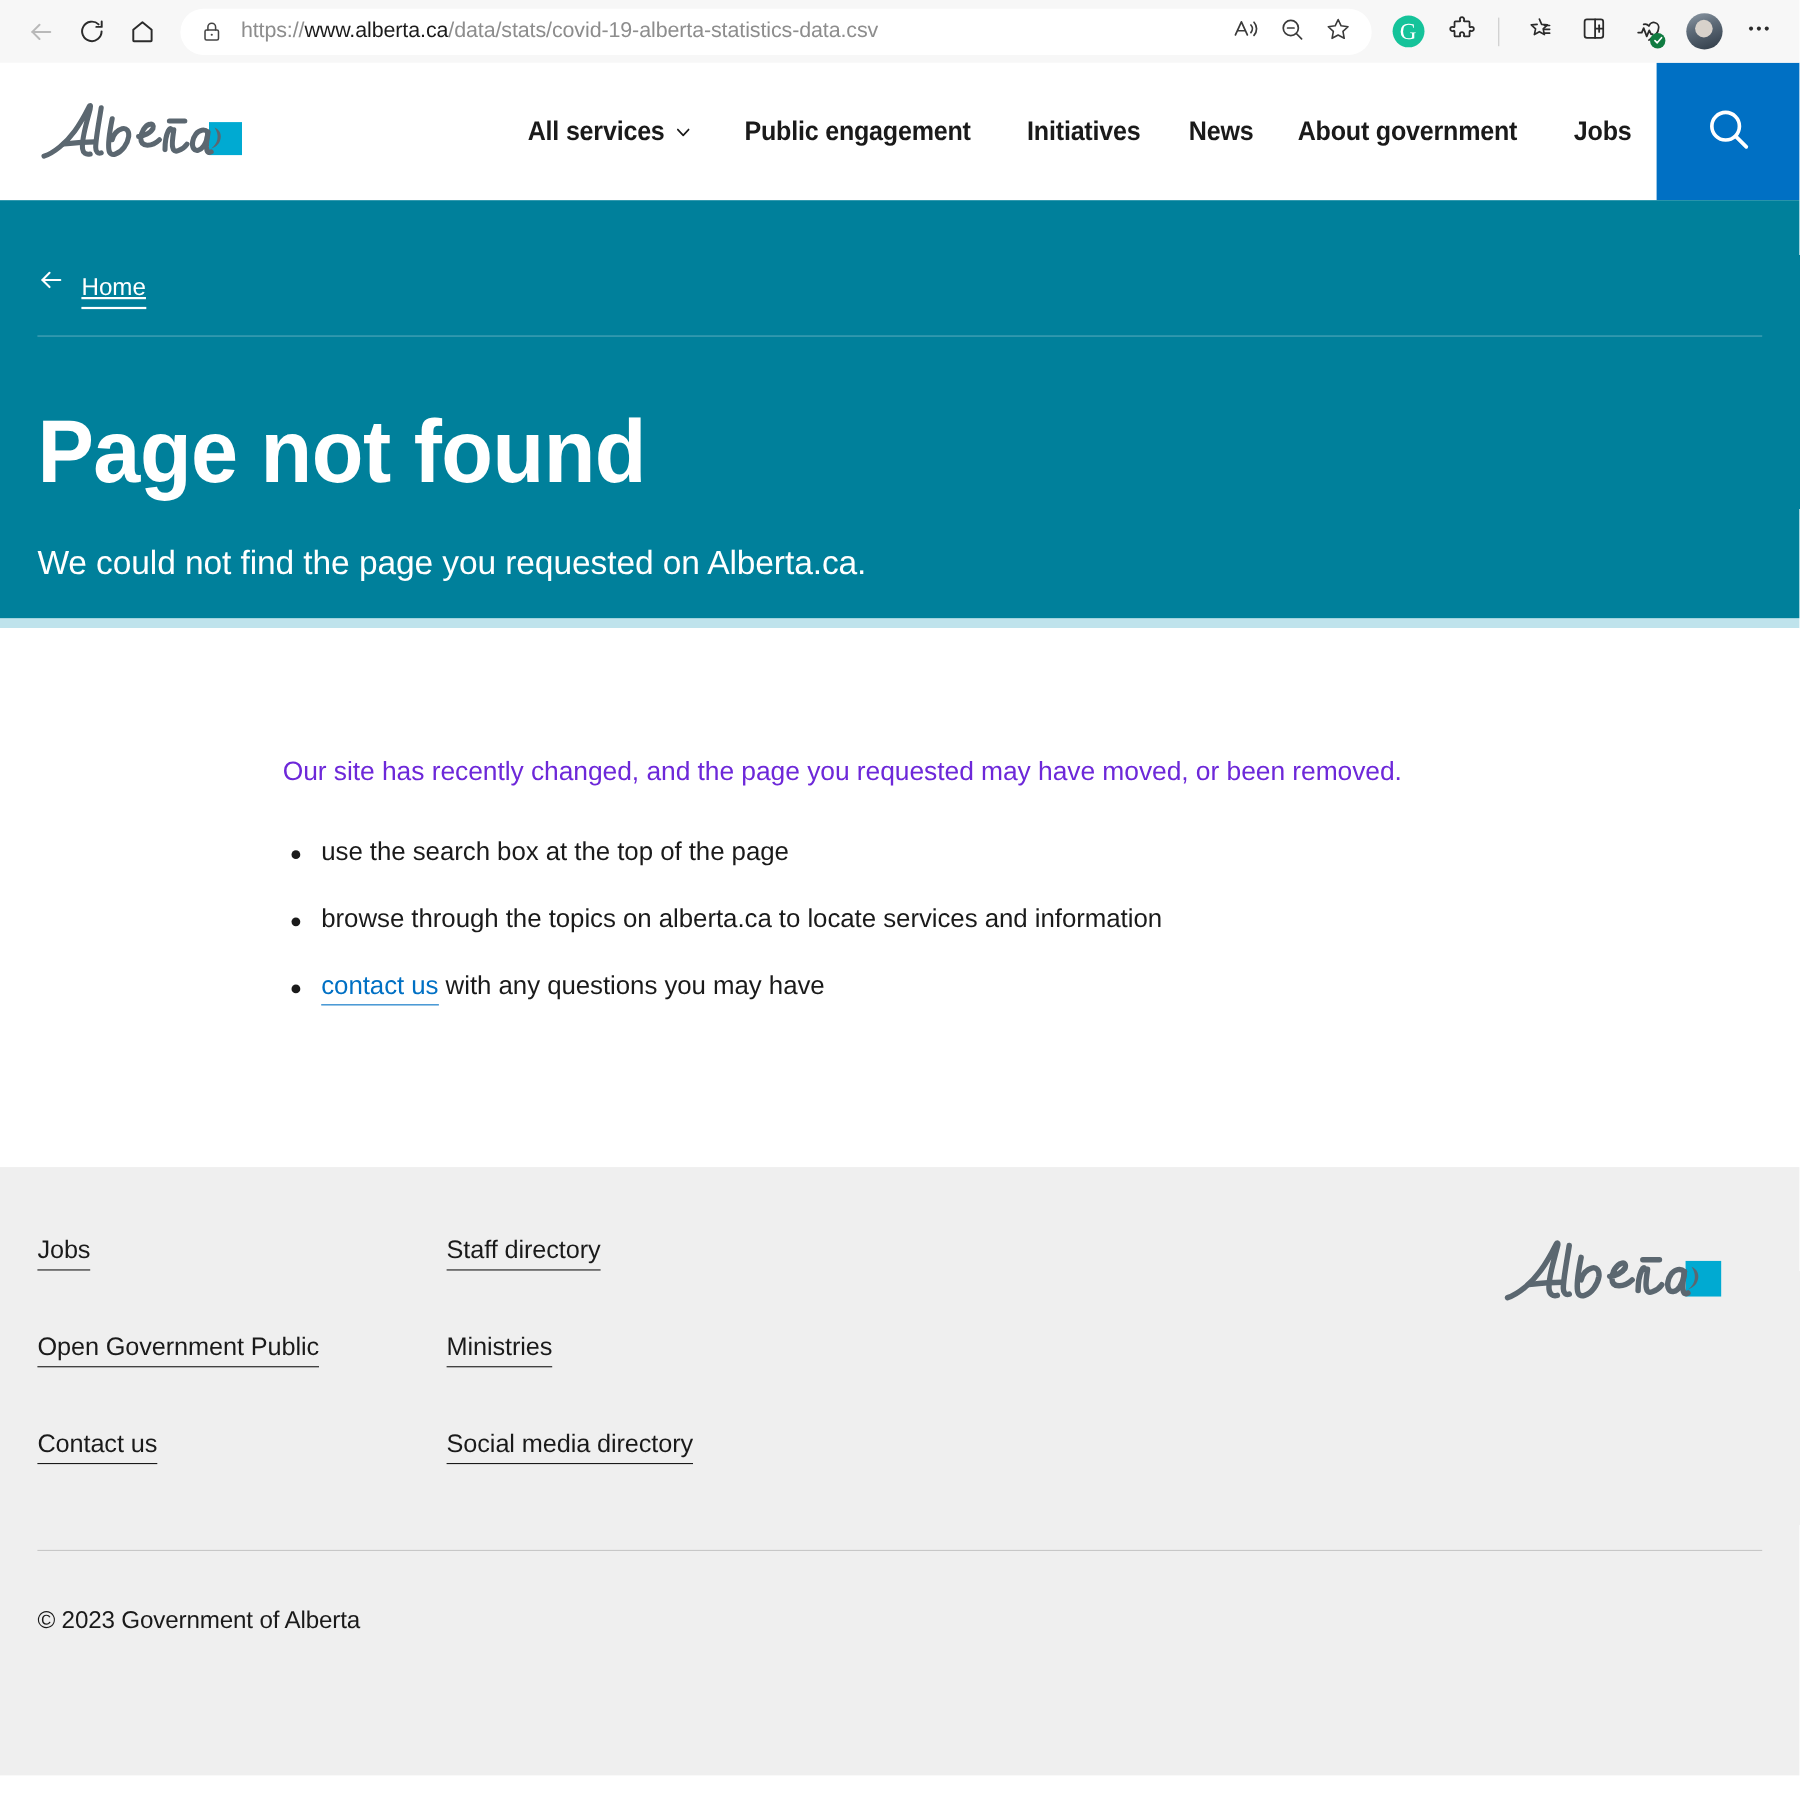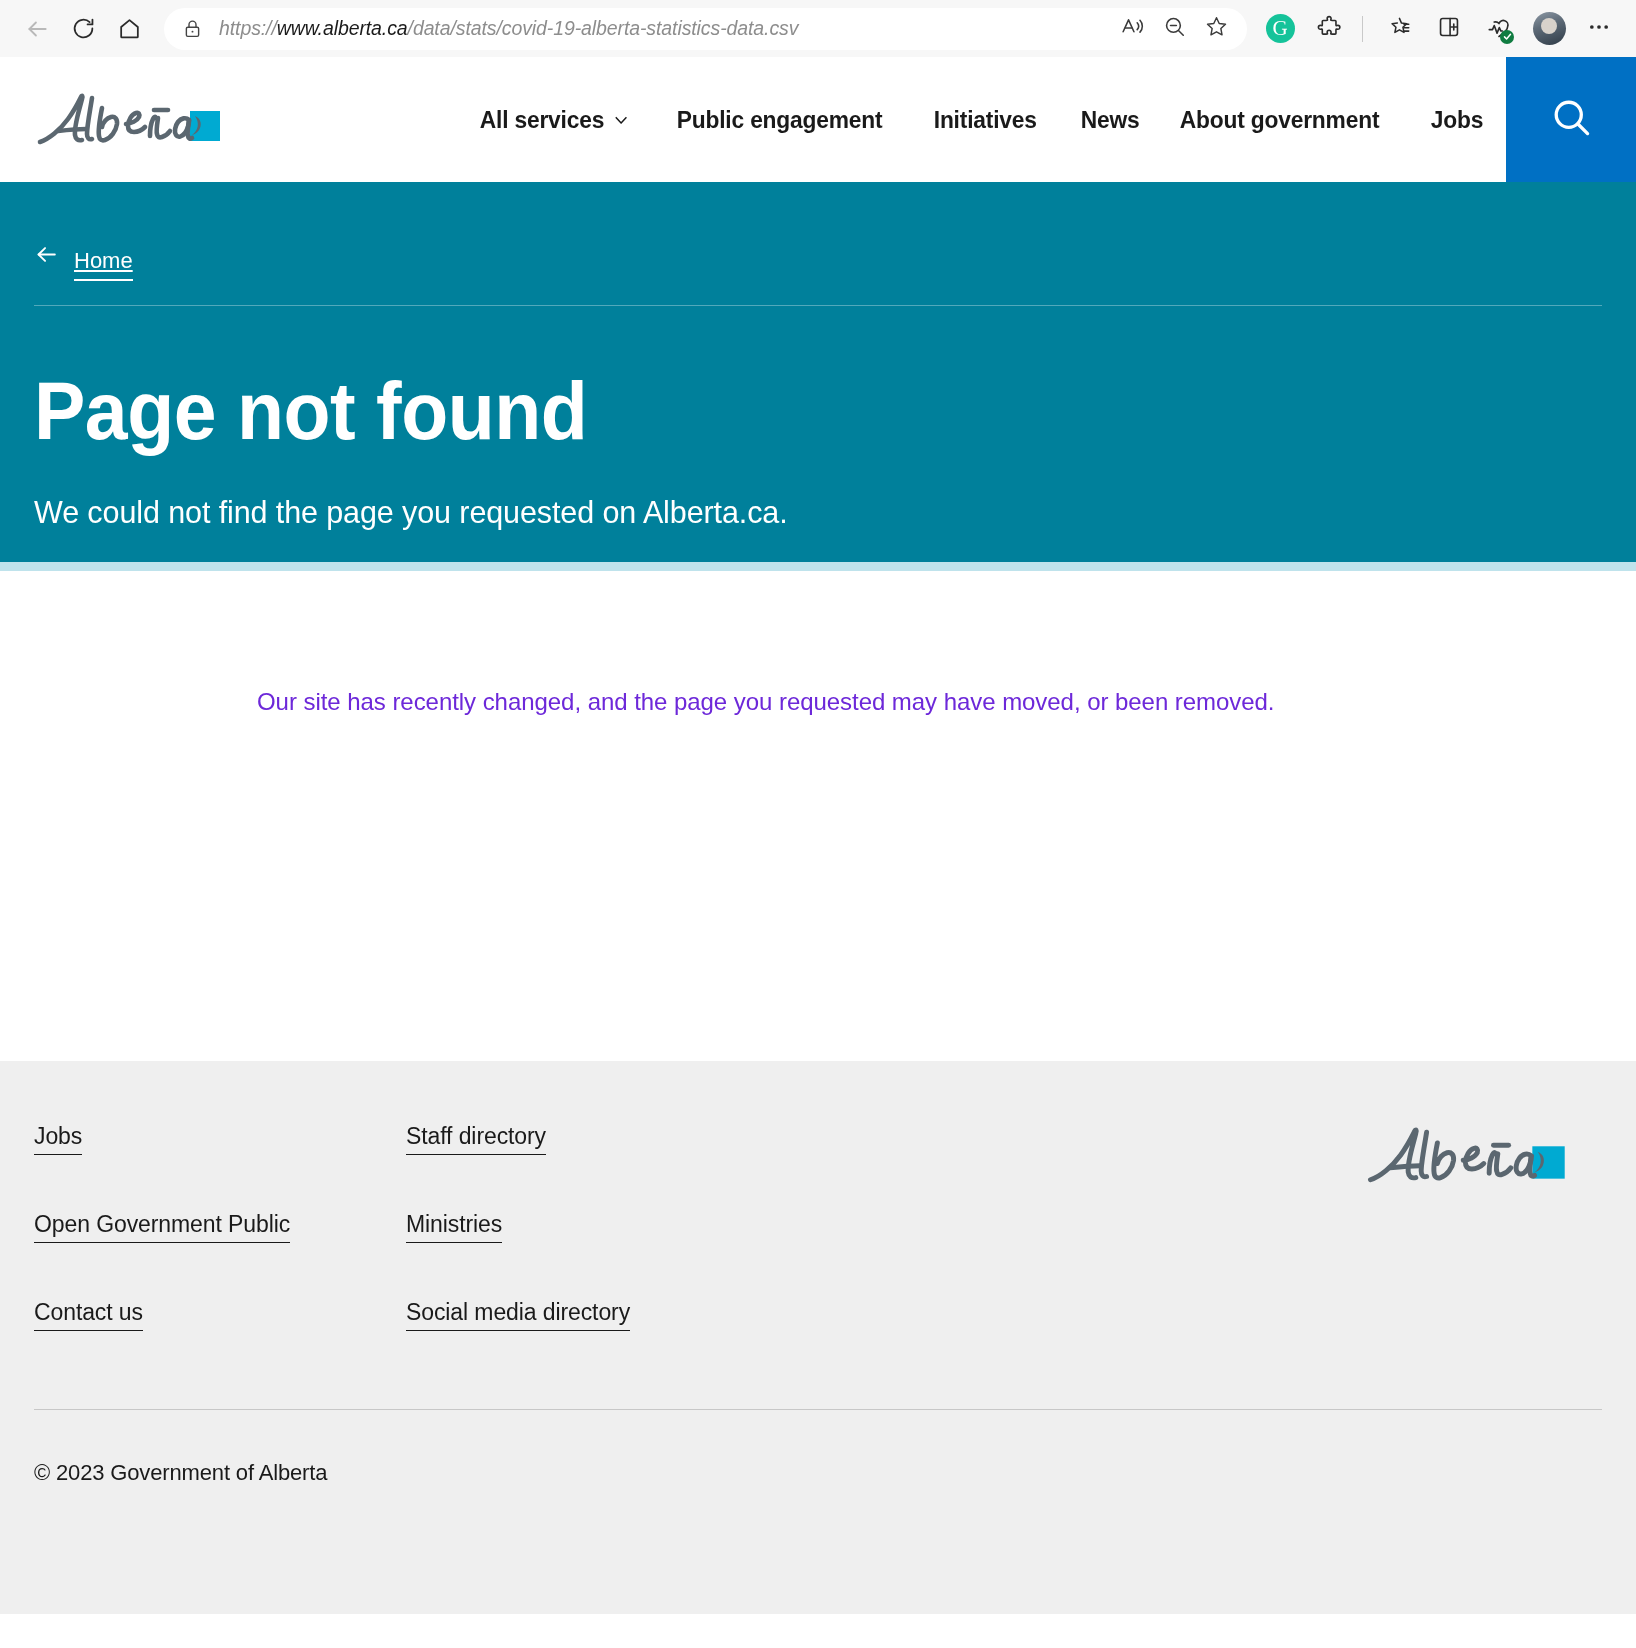--- a/index.html
+++ b/index.html
@@ -39,21 +39,20 @@
     min-width: 0;
   }
   .lock-icon { flex: 0 0 auto; margin-right: 16px; display:flex; }
   .url-text {
     flex: 1 1 auto;
     font-size: 19.5px;
     color: #8d8d8d;
     white-space: nowrap;
     overflow: hidden;
     letter-spacing: -0.1px;
-    font-style: italic;
   }
   .url-text b { color: #1b1b1b; font-weight: 400; }
   .pill-btn {
     width: 42px; height: 42px; flex: 0 0 auto;
     display: flex; align-items: center; justify-content: center;
     border-radius: 50%;
   }
   .tb-icons { display: flex; align-items: center; flex: 0 0 auto; }
   .tb-btn {
     width: 46px; height: 46px;
@@ -490,20 +489,31 @@
 
   <p class="hero-sub">We could not find the page you requested on Alberta.ca.</p>
 </div>
 <div class="hero-strip"></div>
 
 <div class="main">
 
   <p class="first">Our site has recently changed, and the page you requested may have moved, or been removed.</p>
 
 
+  <ul>
+    <li>
+      <span>use the search box at the top of the page</span>
+    </li>
+    <li>
+      <span>browse through the topics on alberta.ca to locate services and information</span>
+    </li>
+    <li>
+      <a class="inline-link" href="#">contact us</a><span> with any questions you may have</span>
+    </li>
+  </ul>
 </div>
 
 <div class="footer">
 
   <div class="footer-top">
 
     <div class="footer-col">
       <div><a class="footer-link" href="#">Jobs</a></div>
       <div><a class="footer-link" href="#">Open Government Public</a></div>
       <div><a class="footer-link" href="#">Contact us</a></div>

